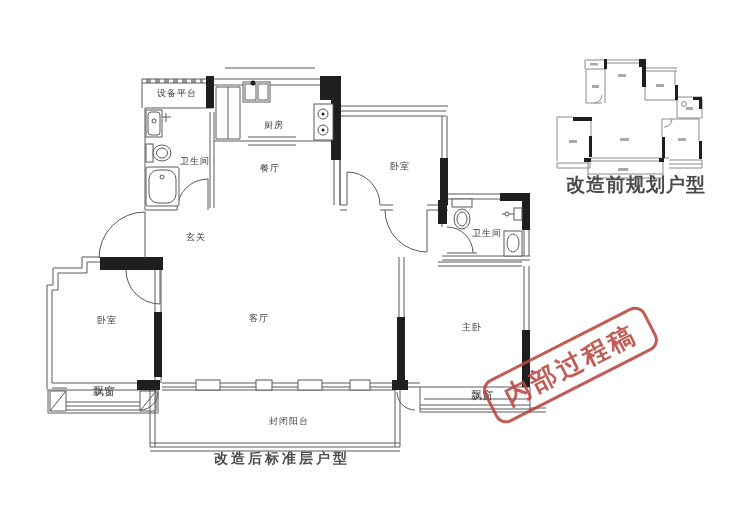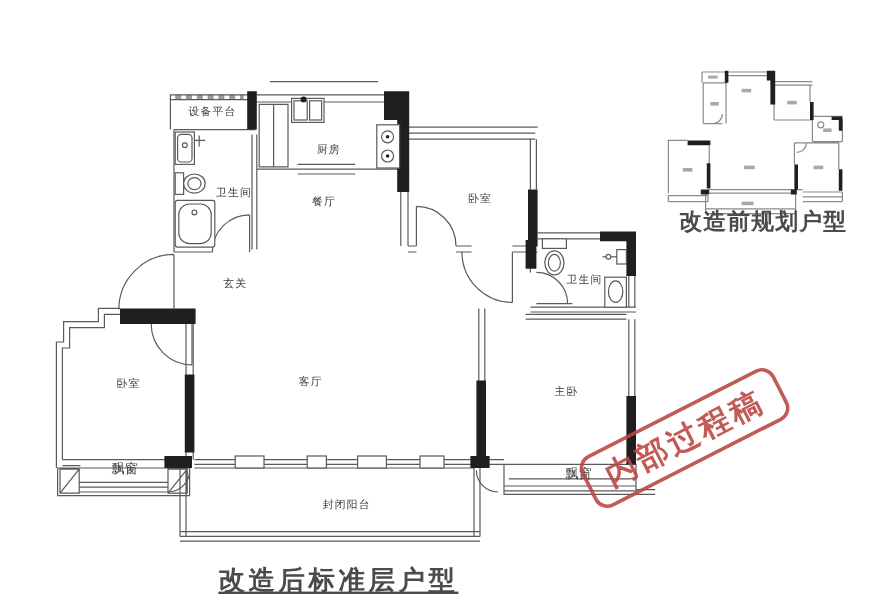--- a/index.html
+++ b/index.html
@@ -13,22 +13,22 @@
   .tw{stroke:var(--line-gray);stroke-width:1;fill:none;}
   .tw2{stroke:#8a8a8a;stroke-width:1;fill:none;}
   .bw{fill:var(--wall-black);stroke:none;}
   .fx{stroke:var(--line-gray);stroke-width:1;fill:#ffffff;}
   .mull{stroke:var(--line-gray);stroke-width:1;fill:#ffffff;}
   .hatch{stroke:#9a9a9a;stroke-width:4;stroke-dasharray:5,4;fill:none;}
   .mini-mark{fill:#a8a8a8;stroke:none;}
   .room-label{position:absolute;transform:translate(-50%,-50%);font-size:9px;
     color:var(--label-gray);letter-spacing:1px;white-space:nowrap;}
   .room-label.small{font-size:11px;letter-spacing:0;font-family:Liberation Mono, monospace;}
-  .caption-main{position:absolute;left:282px;top:484px;transform:translate(-50%,-50%);
-    font-size:22px;font-weight:bold;color:var(--caption-gray);letter-spacing:3px;white-space:nowrap;text-decoration:underline;}
+  .caption-main{position:absolute;left:282px;top:459px;transform:translate(-50%,-50%);
+    font-size:14px;font-weight:bold;color:var(--caption-gray);letter-spacing:3px;white-space:nowrap;}
   .caption-mini{position:absolute;left:636px;top:185px;transform:translate(-50%,-50%);
     font-size:19px;font-weight:bold;color:var(--caption-gray);letter-spacing:1px;white-space:nowrap;text-align:center;}
   .stamp{position:absolute;left:480px;top:341px;width:175px;height:42px;
     border:3px solid var(--stamp-red);border-radius:12px;color:var(--stamp-red);
     display:flex;align-items:center;justify-content:center;font-size:26px;font-weight:bold;
     letter-spacing:3px;transform:rotate(-27deg);opacity:.88;white-space:nowrap;}
 </style>
 </head>
 <body>
 

